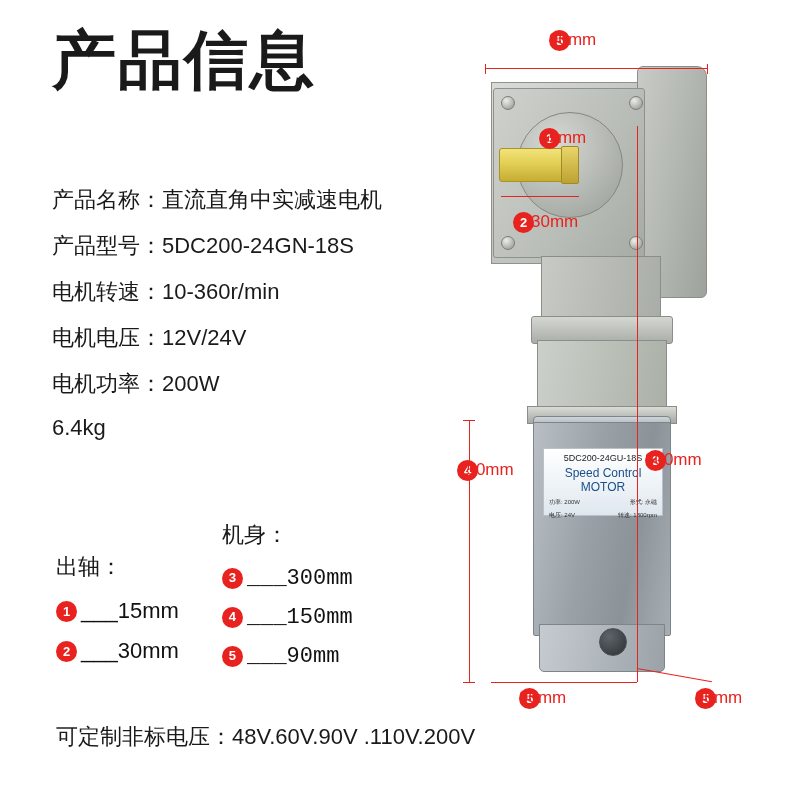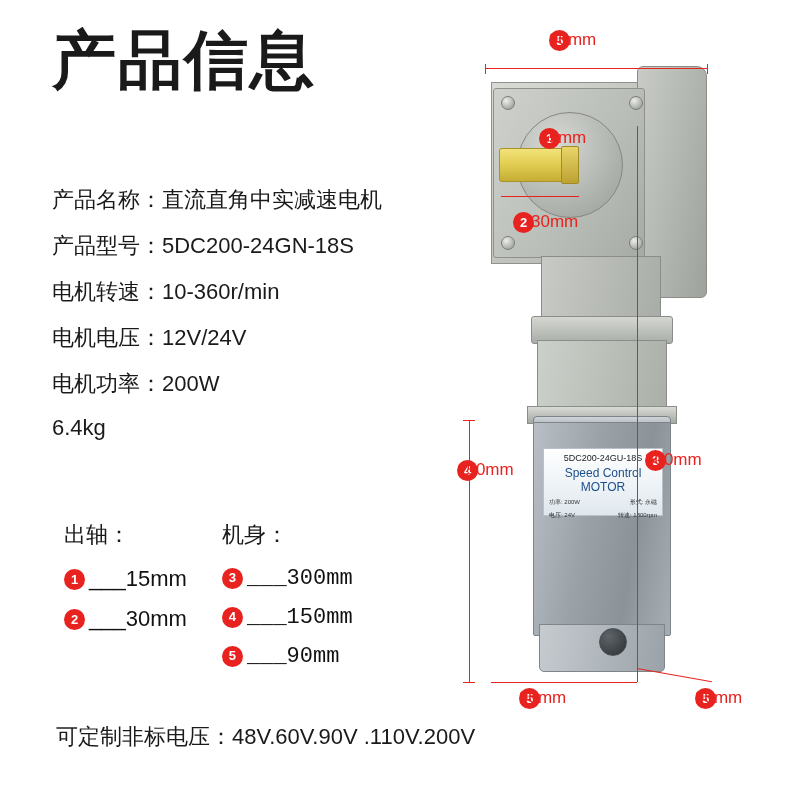--- a/index.html
+++ b/index.html
@@ -11,21 +11,21 @@
   .title-en{position:absolute;left:56px;top:126px;font-size:21px;color:#333;letter-spacing:5px;}
 
   .spec-list{position:absolute;left:52px;top:185px;width:420px;}
   .spec-row{display:flex;align-items:baseline;margin-bottom:16px;font-size:22px;color:#1a1a1a;}
   .spec-label{white-space:nowrap;}
   .spec-value{white-space:nowrap;}
 
   
   .legend{position:absolute;left:56px;top:520px;width:420px;}
   .legend-col{position:absolute;top:0;}
-  .legend-col.c1{left:8px;}
+  .legend-col.c1{left:0;margin-top:32px;}
   .legend-col.c2{left:166px;font-family:Liberation Mono, monospace;}
   .legend-head{font-size:22px;color:#1a1a1a;margin-bottom:16px;}
   .legend-item{display:flex;align-items:center;margin-bottom:14px;}
   .legend-item .num{margin-right:4px;}
   .legend-text{font-size:22px;color:#111;letter-spacing:0px;}
 
   .badge{display:inline-flex;align-items:center;justify-content:center;width:21px;height:21px;border-radius:50%;background:#e8231f;color:#fff;font-size:13px;font-weight:bold;line-height:1;flex:none;}
 
   
   .note{position:absolute;left:56px;top:722px;font-size:22px;color:#1a1a1a;white-space:nowrap;}

